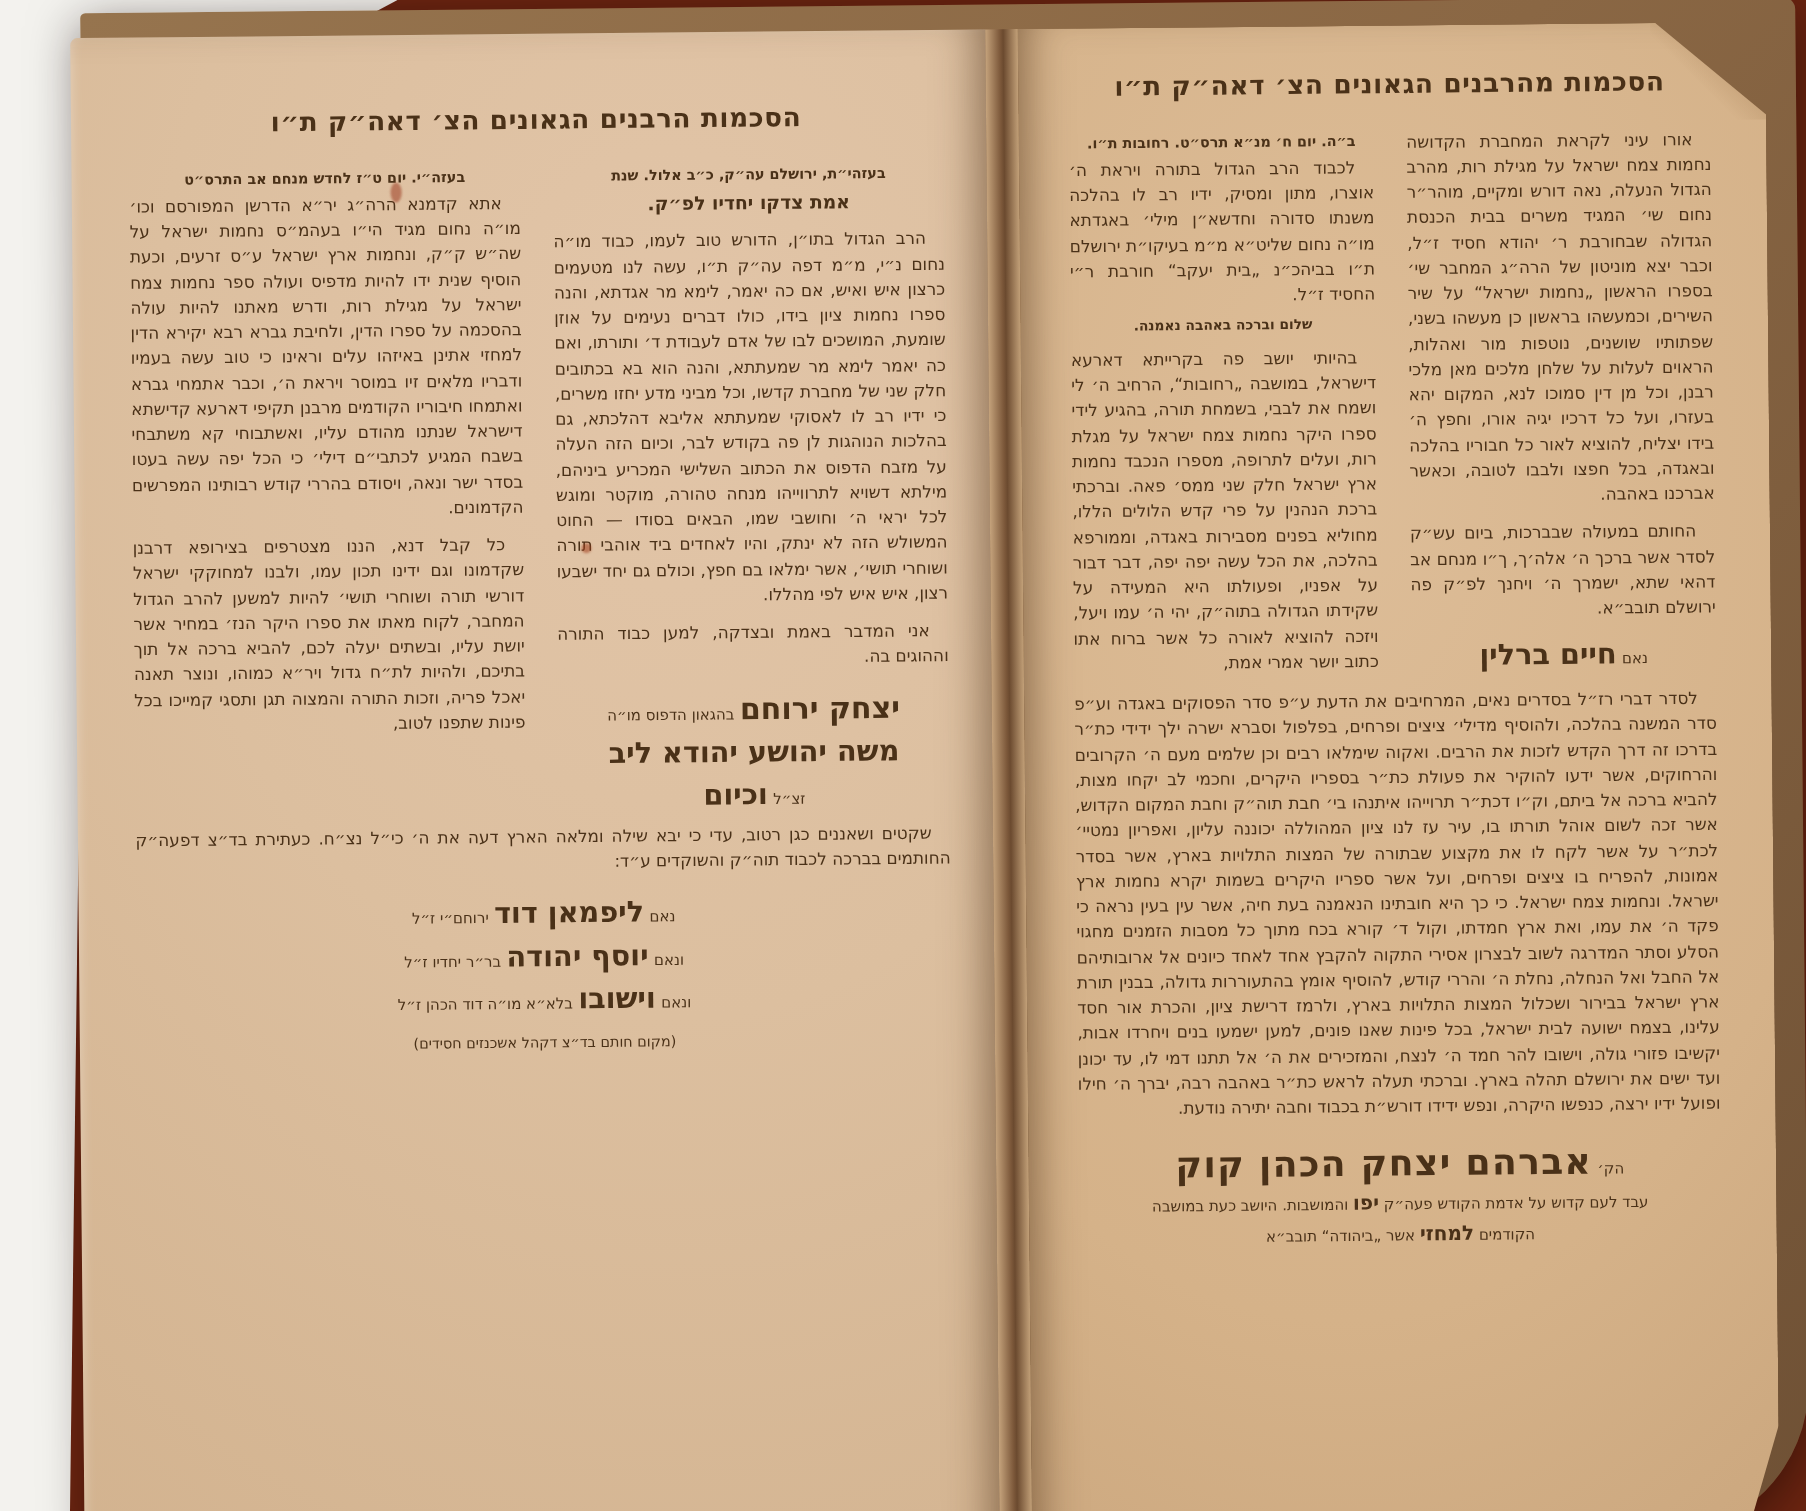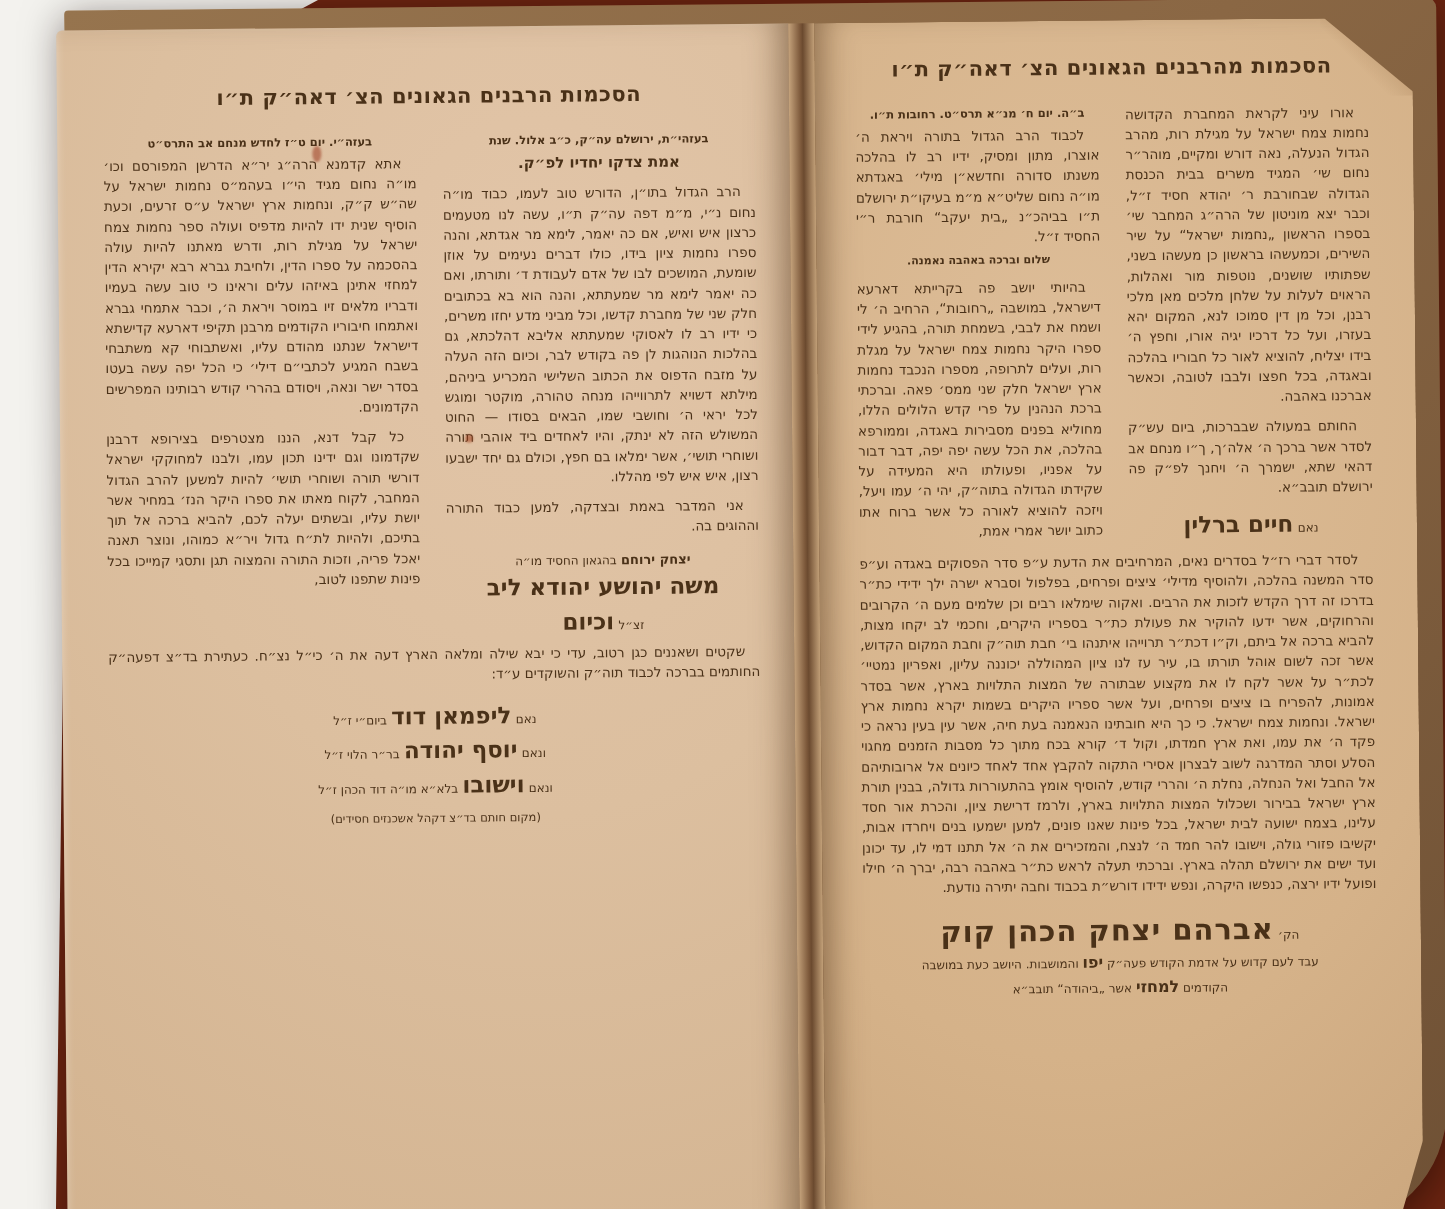--- a/index.html
+++ b/index.html
@@ -61,21 +61,21 @@
   .hdr{text-align:center;font-weight:bold;font-size:21px;letter-spacing:.5px;margin:0 0 20px;text-indent:0;}
   .cols{display:flex;gap:26px;}
   .col{flex:1;min-width:0;}
   .dateline{font-size:11.5px;font-weight:bold;text-align:center;margin:0 0 3px;text-indent:0;}
   .bold-center{font-weight:bold;text-align:center;font-size:15px;margin:0 0 9px;text-indent:0;}
   .para{margin:0 0 10px;text-indent:15px;}
   .para-first{text-indent:15px;}
   .address{margin:0 0 6px;text-indent:15px;}
   .greeting{font-size:11px;font-weight:bold;text-align:center;margin:4px 0 8px;text-indent:0;}
   .sig-small{font-size:12px;font-weight:normal;}
-  .name-md{font-size:13px;font-weight:bold;}
+  .name-md{font-size:24px;font-weight:bold;}
   .name-lg{font-size:23px;font-weight:bold;}
   .name-xl{font-size:29px;font-weight:bold;letter-spacing:1px;}
   .sig-block{text-align:center;margin-top:12px;text-indent:0;line-height:1.35;}
   .sig-line{text-indent:0;line-height:1.5;}
   .footer-para{margin:4px 0 14px;text-indent:15px;}
   .sig-list{width:72%;margin:0 auto;text-align:center;}
   .stamp-note{font-size:11.5px;text-align:center;margin-top:8px;text-indent:0;}
   .full-width{margin-top:2px;}
   .tagline{font-size:12px;text-align:center;text-indent:0;line-height:1.55;}
   .tagline .emph{font-size:16px;font-weight:bold;}
@@ -98,21 +98,21 @@
     <div class="cols">
 
       <div class="col">
         <div class="dateline">בעזהי״ת, ירושלם עה״ק, כ״ב אלול. שנת</div>
         <div class="bold-center">אמת צדקו יחדיו לפ״ק.</div>
         <p class="para">הרב הגדול בתו״ן, הדורש טוב לעמו, כבוד מו״ה נחום נ״י, מ״מ דפה עה״ק ת״ו, עשה לנו מטעמים כרצון איש ואיש, אם כה יאמר, לימא מר אגדתא, והנה ספרו נחמות ציון בידו, כולו דברים נעימים על אוזן שומעת, המושכים לבו של אדם לעבודת ד׳ ותורתו, ואם כה יאמר לימא מר שמעתתא, והנה הוא בא בכתובים חלק שני של מחברת קדשו, וכל מביני מדע יחזו משרים, כי ידיו רב לו לאסוקי שמעתתא אליבא דהלכתא, גם בהלכות הנוהגות לן פה בקודש לבר, וכיום הזה העלה על מזבח הדפוס את הכתוב השלישי המכריע ביניהם, מילתא דשויא לתרווייהו מנחה טהורה, מוקטר ומוגש לכל יראי ה׳ וחושבי שמו, הבאים בסודו — החוט המשולש הזה לא ינתק, והיו לאחדים ביד אוהבי תורה ושוחרי תושי׳, אשר ימלאו בם חפץ, וכולם גם יחד ישבעו רצון, איש איש לפי מהללו.</p>
         <p class="para">אני המדבר באמת ובצדקה, למען כבוד התורה וההוגים בה.</p>
         <div class="sig-block">
           <div class="sig-line">
             <span class="name-md">יצחק ירוחם</span>
-            <span class="sig-small">בהגאון החסיד מו״ה</span>
+            <span class="sig-small">בהגאון הדפוס מו״ה</span>
           </div>
           <div class="sig-line name-lg">משה יהושע יהודא ליב</div>
           <div class="sig-line">
             <span class="sig-small">זצ״ל</span>
             <span class="name-lg">וכיום</span>
           </div>
         </div>
       </div>
 
       <div class="col">
@@ -121,26 +121,26 @@
         <p class="para">כל קבל דנא, הננו מצטרפים בצירופא דרבנן שקדמונו וגם ידינו תכון עמו, ולבנו למחוקקי ישראל דורשי תורה ושוחרי תושי׳ להיות למשען להרב הגדול המחבר, לקוח מאתו את ספרו היקר הנז׳ במחיר אשר יושת עליו, ובשתים יעלה לכם, להביא ברכה אל תוך בתיכם, ולהיות לת״ח גדול ויר״א כמוהו, ונוצר תאנה יאכל פריה, וזכות התורה והמצוה תגן ותסגי קמייכו בכל פינות שתפנו לטוב,</p>
       </div>
     </div>
 
     <p class="footer-para">שקטים ושאננים כגן רטוב, עדי כי יבא שילה ומלאה הארץ דעה את ה׳ כי״ל נצ״ח. כעתירת בד״צ דפעה״ק החותמים בברכה לכבוד תוה״ק והשוקדים ע״ד:</p>
 
     <div class="sig-list">
       <div class="sig-line">
         <span class="sig-small">נאם</span>
         <span class="name-lg">ליפמאן דוד</span>
-        <span class="sig-small">ביום״י ז״ל</span>
+        <span class="sig-small">ירוחם״י ז״ל</span>
       </div>
       <div class="sig-line">
         <span class="sig-small">ונאם</span>
         <span class="name-lg">יוסף יהודה</span>
-        <span class="sig-small">בר״ר הלוי ז״ל</span>
+        <span class="sig-small">בר״ר יחדיו ז״ל</span>
       </div>
       <div class="sig-line">
         <span class="sig-small">ונאם</span>
         <span class="name-lg">וישובו</span>
         <span class="sig-small">בלא״א מו״ה דוד הכהן ז״ל</span>
       </div>
       <div class="stamp-note">(מקום חותם בד״צ דקהל אשכנזים חסידים)</div>
     </div>
   </div>
 

